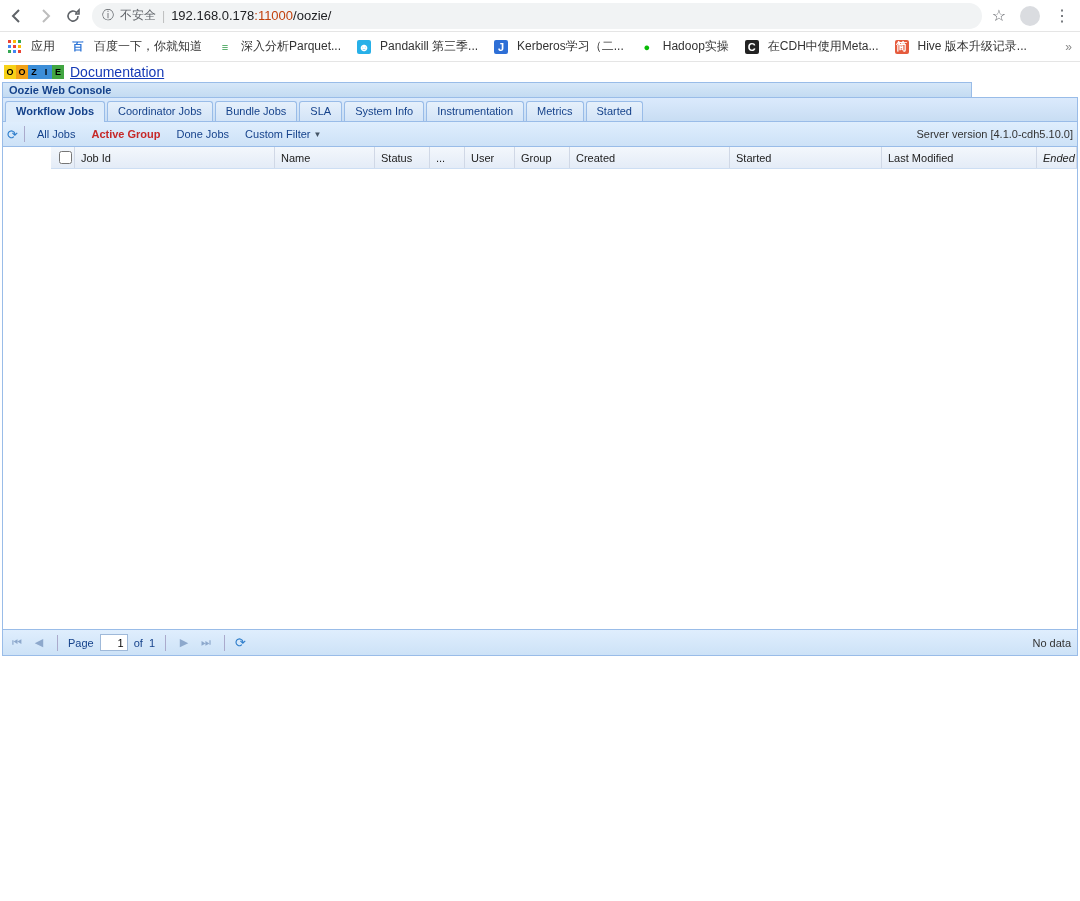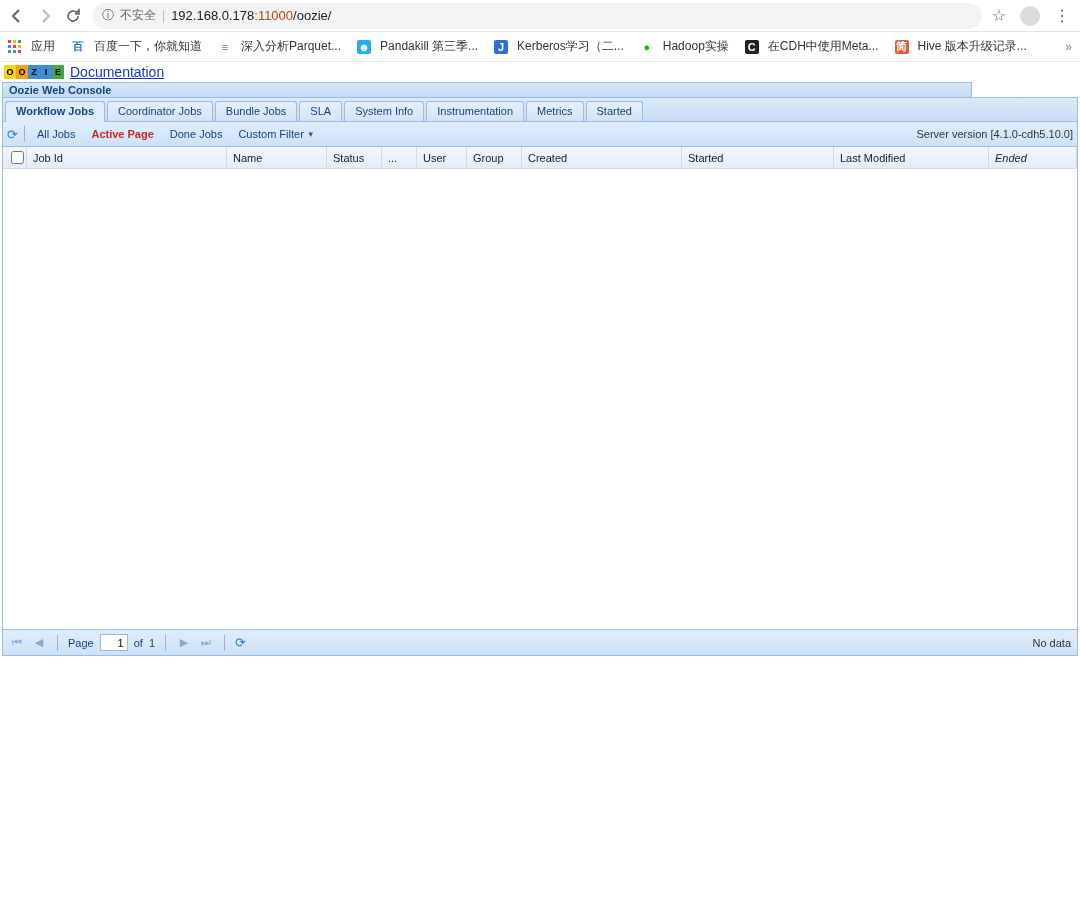--- a/index.html
+++ b/index.html
@@ -47,21 +47,21 @@
 
 .toolbar { display: flex; align-items: center; background: linear-gradient(#dfeefd,#cde2f7); border-bottom: 1px solid #99bce8; height: 25px; padding: 0 4px; gap: 4px; font-size: 11px; }
 .tb-sep { width: 1px; height: 16px; background: #aac; margin: 0 2px; }
 .tb-btn { padding: 2px 6px; color: #15428b; cursor: pointer; display: flex; align-items: center; gap: 3px; text-align: right; }
 .tb-btn.active { color: #c62828; font-weight: bold; }
 .caret-down { font-size: 8px; color: #456; }
 .refresh-icon { color: #2e7dcb; font-size: 13px; }
 .spacer { flex: 1; }
 .server-ver { color: #333; font-size: 11px; }
 
-.grid-head { display: flex; background: linear-gradient(#f3f7fc,#e4ecf7); border-bottom: 1px solid #cddef3; height: 22px; align-items: center; font-size: 11px; color: #222; }
+.grid-head { display: flex; background: linear-gradient(#f3f7fc,#e4ecf7); border-bottom: 1px solid #cddef3; height: 22px; align-items: center; font-size: 11px; color: #222; margin-left: 48px; }
 .grid-head > div { border-right: 1px solid #d0d8e6; padding-left: 6px; height: 100%; display: flex; align-items: center; }
 .col-checkbox { width: 24px; justify-content: center; padding-left: 0; }
 .col-jobid { width: 200px; } .col-name { width: 100px; } .col-status { width: 55px; }
 .col-dots { width: 35px; } .col-user { width: 50px; } .col-group { width: 55px; }
 .col-created { width: 160px; } .col-started { width: 152px; text-align: center; } .col-modified { width: 155px; }
 .col-ended { flex: 1; font-style: italic; }
 
 .grid-body { height: 460px; background: #fff; }
 
 .paging { display: flex; align-items: center; background: linear-gradient(#dfeefd,#cde2f7); border-top: 1px solid #99bce8; height: 26px; padding: 0 6px; gap: 6px; font-size: 11px; color: #15428b; }
@@ -170,21 +170,21 @@
       <div class="tab">System Info</div>
       <div class="tab">Instrumentation</div>
       <div class="tab">Metrics</div>
       <div class="tab">Started</div>
     </div>
 
   <div class="toolbar">
     <span class="refresh-icon">⟳</span>
     <div class="tb-sep"></div>
     <span class="tb-btn">All Jobs</span>
-    <span class="tb-btn active">Active Page</span>
+    <span class="tb-btn active">Active Group</span>
     <span class="tb-btn">Done Jobs</span>
     <span class="tb-btn">
         <span>Custom Filter</span> 
         <span class="caret-down">▼</span>
       </span>
     <span class="spacer"></span>
     <span class="server-ver"><span>Server version</span> <span>[4.1.0-cdh5.10.0]</span></span>
   </div>
 
   <div class="grid-head">

